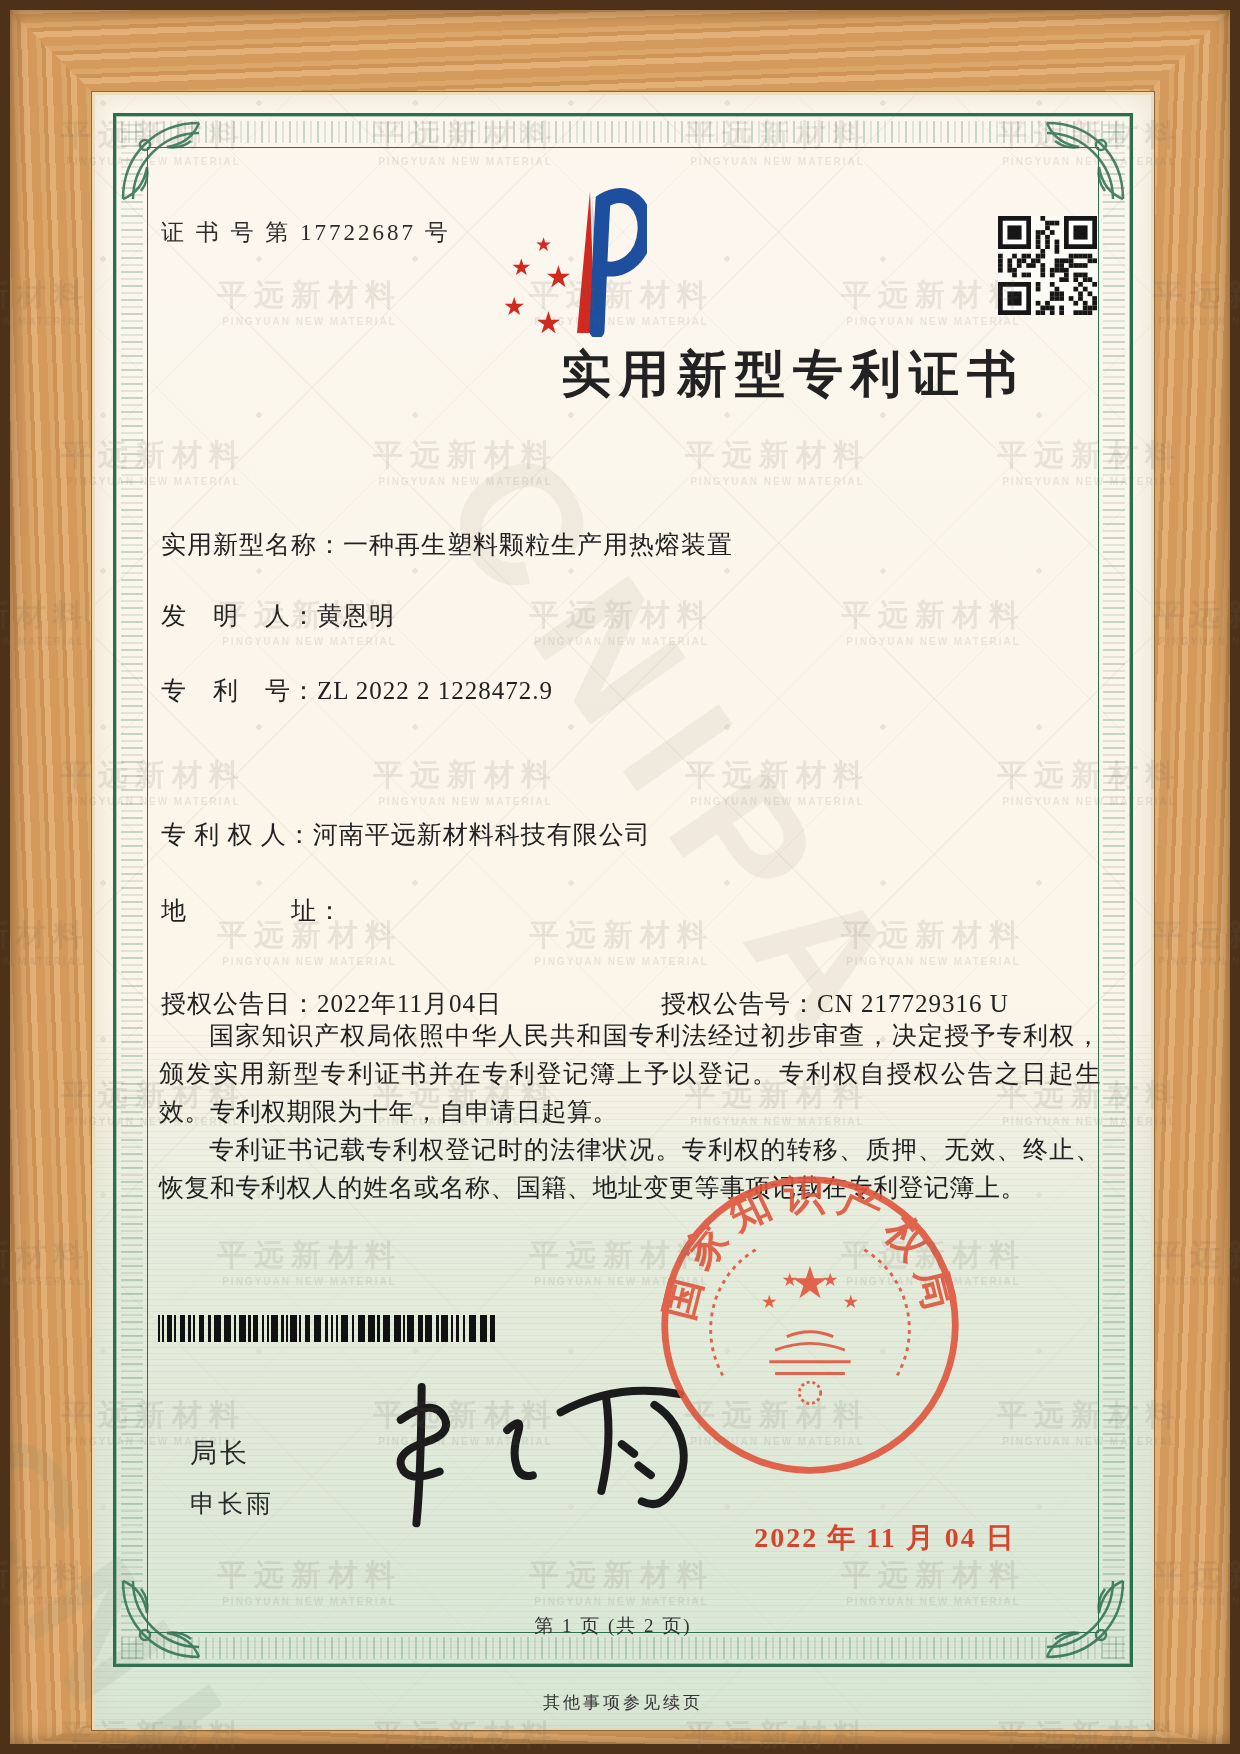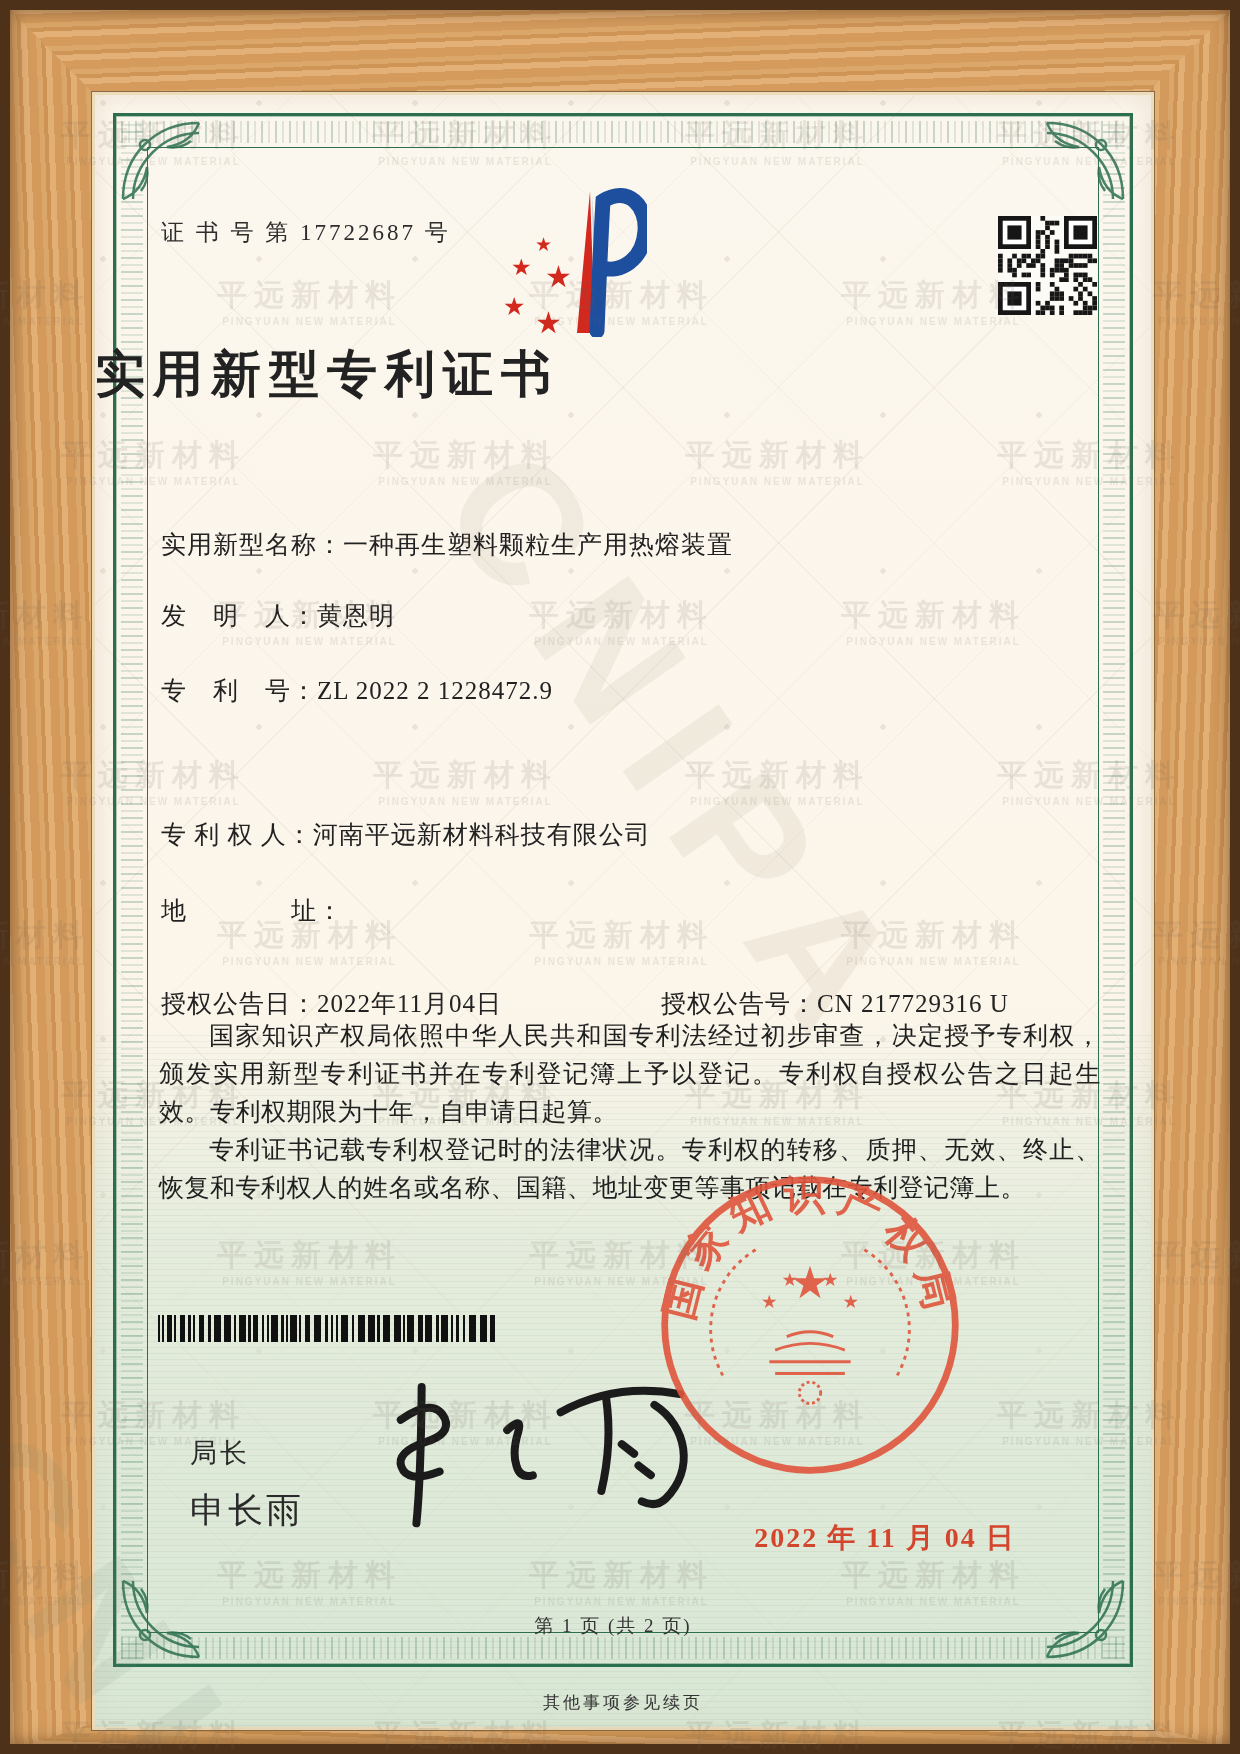--- a/index.html
+++ b/index.html
@@ -41,32 +41,32 @@
   .gframe{position:absolute;left:18px;right:18px;top:18px;bottom:60px;border:3px solid #2b6f4f;
     box-shadow:inset 0 0 0 1px rgba(43,111,79,.35);pointer-events:none;}
   .gframe-inner{position:absolute;left:52px;right:52px;top:52px;bottom:94px;border:1px solid #2b6f4f;pointer-events:none;}
   .gband{position:absolute;opacity:.45;pointer-events:none;}
   .gband.h{left:26px;right:26px;height:22px;background:repeating-linear-gradient(90deg,rgba(43,111,79,.55) 0 2px,transparent 2px 7px,rgba(43,111,79,.3) 7px 9px,transparent 9px 14px);}
   .gband.v{top:26px;bottom:68px;width:22px;background:repeating-linear-gradient(0deg,rgba(43,111,79,.55) 0 2px,transparent 2px 7px,rgba(43,111,79,.3) 7px 9px,transparent 9px 14px);}
   .corner{position:absolute;width:86px;height:86px;pointer-events:none;}
   
   .abs{position:absolute;}
   #cert-no{left:66px;top:122px;font-size:23px;color:#2d2d2d;letter-spacing:3px;}
-  #title{left:0;top:246px;width:930px;text-align:left;font-size:50px;font-weight:bold;
+  #title{left:0;top:246px;width:930px;text-align:right;font-size:50px;font-weight:bold;
          color:#222;letter-spacing:8px;}
   .row{position:absolute;left:66px;right:52px;display:flex;font-size:25px;color:#222;letter-spacing:1px;line-height:35px;}
   .row .lab{white-space:nowrap;}
   .row .val{flex:1;}
   #grant-row .pair2{position:absolute;left:500px;top:0;white-space:nowrap;}
   #body-text{left:64px;top:922px;width:942px;font-size:25px;line-height:38px;color:#1f1f1f;}
   #body-text p{margin:0;text-indent:2em;text-align:justify;letter-spacing:.5px;}
   #barcode{left:63px;top:1220px;width:344px;height:27px;font-size:0;}
   #barcode i{display:inline-block;height:27px;background:#101010;}
   #director-title{left:95px;top:1340px;font-size:27px;color:#2a2a2a;letter-spacing:3px;font-family:"Liberation Sans","DejaVu Sans",sans-serif;}
-  #director-name{left:95px;top:1392px;font-size:35px;color:#2a2a2a;letter-spacing:3px;font-family:Liberation Sans, sans-serif;}
+  #director-name{left:95px;top:1392px;font-size:25px;color:#2a2a2a;letter-spacing:3px;font-family:Liberation Sans, sans-serif;}
   #signature{left:255px;top:1272px;width:380px;height:170px;}
   #seal{left:560px;top:1075px;width:310px;height:310px;opacity:.9;}
   #seal-date{left:600px;top:1424px;width:380px;text-align:center;font-size:28px;color:#d4452e;letter-spacing:2px;font-weight:bold;}
   #page-footer{left:0;top:1518px;width:1036px;text-align:center;font-size:19px;color:#333;letter-spacing:2px;}
   #cont-note{left:0;top:1596px;width:1056px;text-align:center;font-size:17px;color:#333;letter-spacing:3px;}
   #qr{left:903px;top:121px;width:99px;height:99px;}
   #logo{left:396px;top:80px;width:156px;height:162px;}
   
   #wm{position:absolute;inset:0;z-index:6;pointer-events:none;overflow:hidden;
       font-family:"Liberation Sans","DejaVu Sans",sans-serif;}

